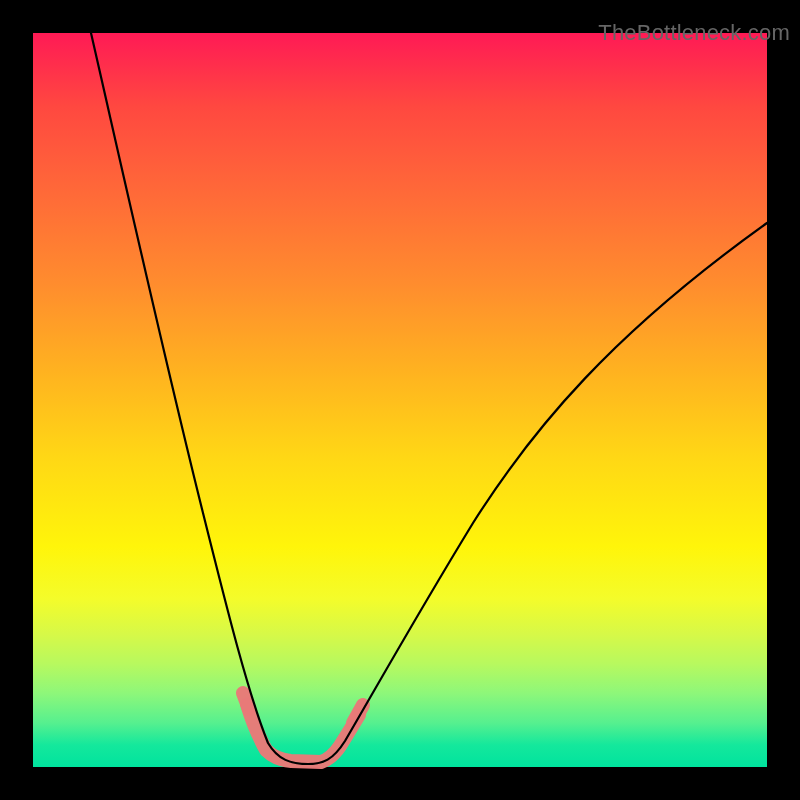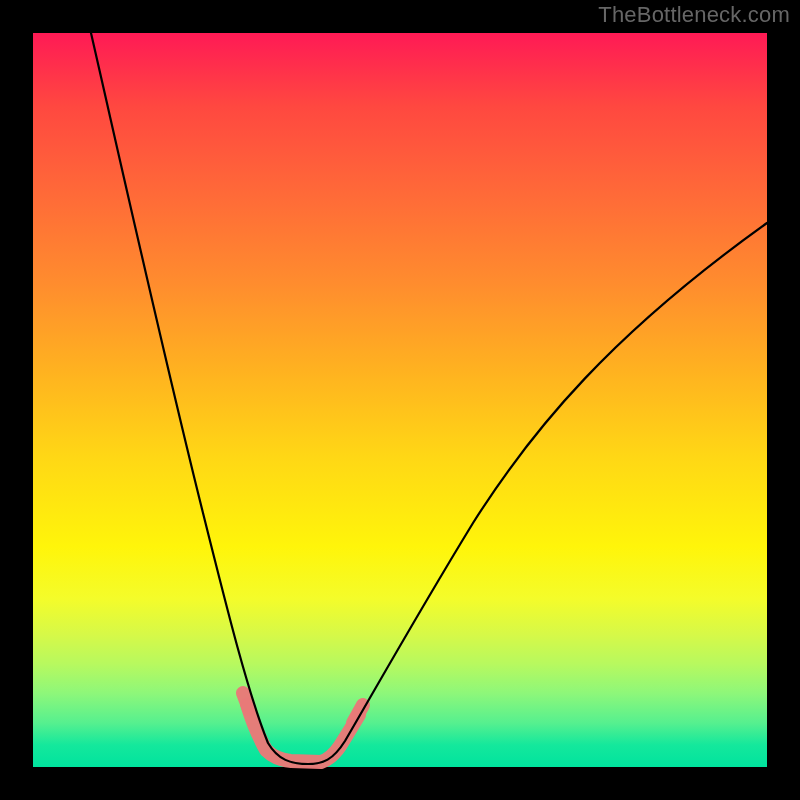--- a/index.html
+++ b/index.html
@@ -11,21 +11,21 @@
     font-family: Arial, Helvetica, sans-serif;
   }
   .frame {
     position: relative;
     width: 800px;
     height: 800px;
     background: #000;
   }
   .watermark {
     position: absolute;
-    top: 2px;
+    top: 20px;
     right: 10px;
     color: #666;
     font-size: 22px;
     font-weight: 500;
     z-index: 5;
     letter-spacing: 0.2px;
   }
   .plot-area {
     position: absolute;
     left: 33px;

